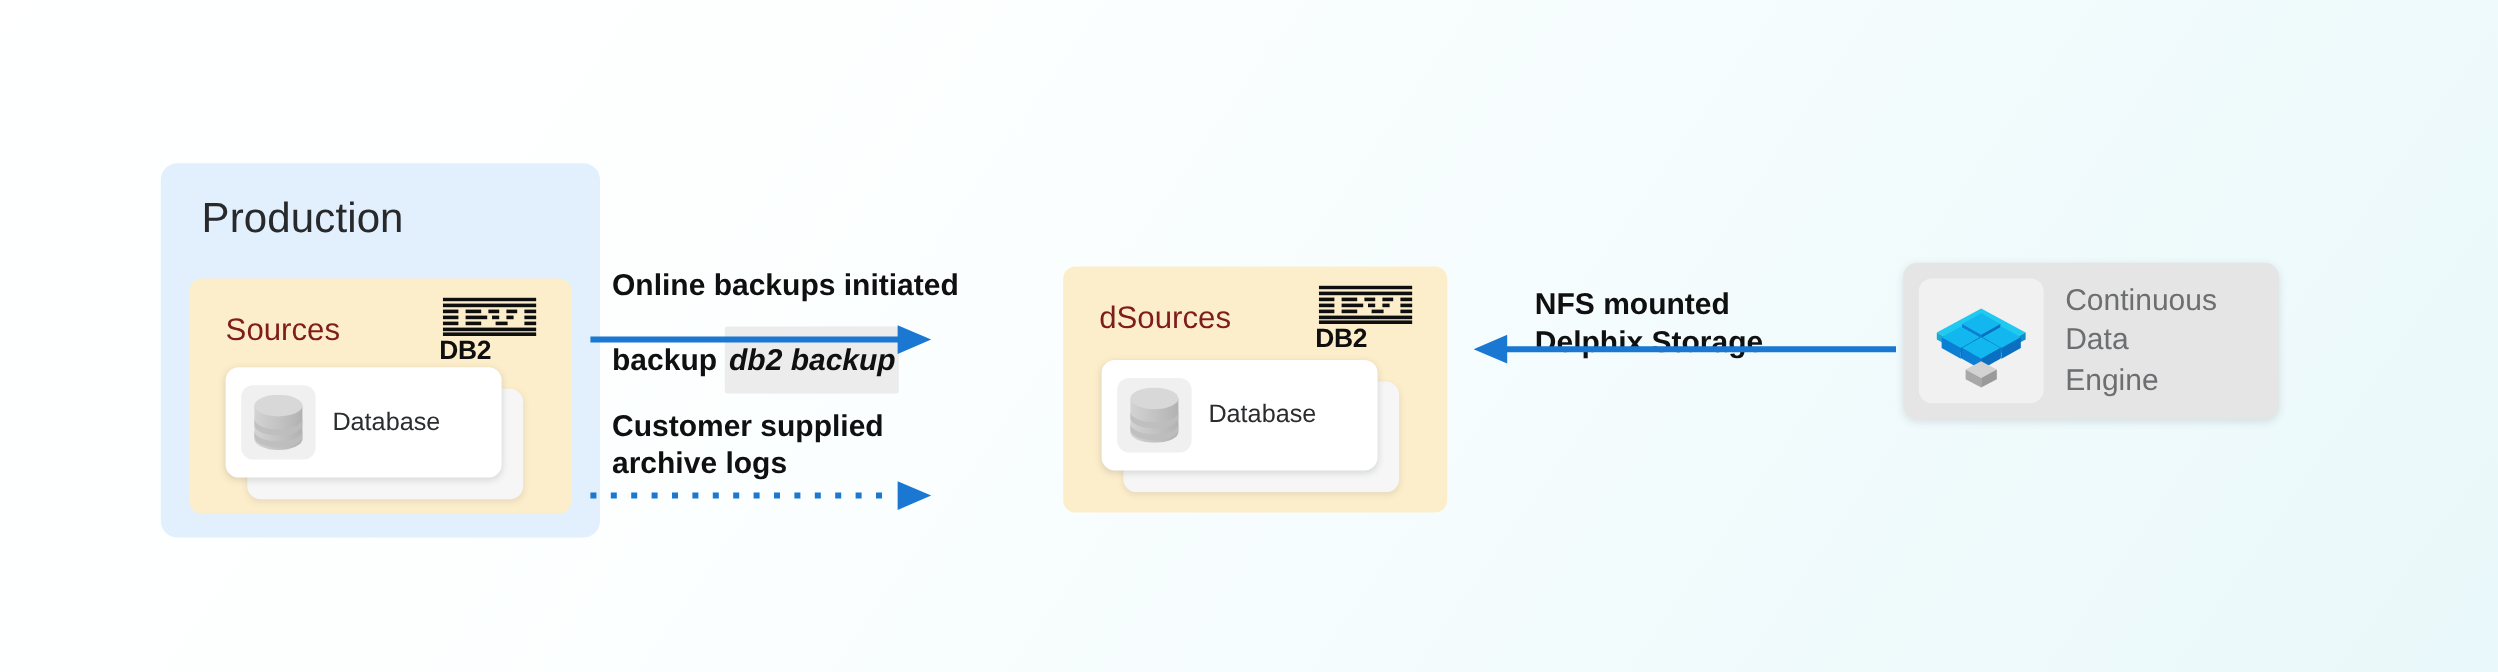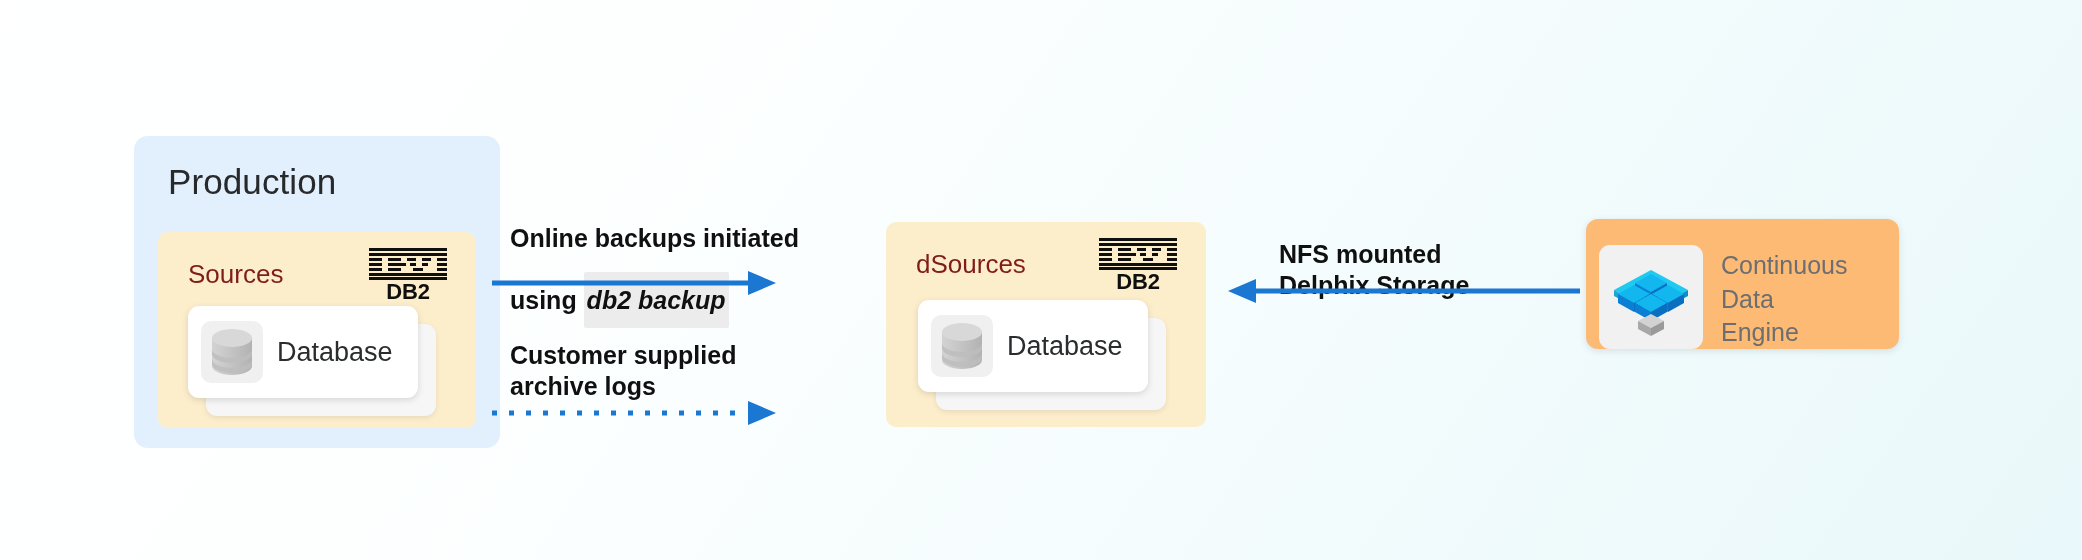--- a/index.html
+++ b/index.html
@@ -65,21 +65,20 @@
     color: #7f1d1d;
     white-space: nowrap;
   }
 
   
   .ibm-logo {
     position: absolute;
     right: 26px;
     top: 16px;
     width: 84px;
-    text-align: center;
   }
   .ibm-mark {
     display: block;
     width: 78px;
     height: 32px;
     margin: 0 auto;
   }
   .db2-word {
     display: block;
     font-size: 22px;
@@ -126,21 +125,21 @@
     background: #f0f0f0;
     border-radius: 10px;
     display: flex;
     align-items: center;
     justify-content: center;
     flex: none;
   }
   .db-icon-tile svg { display: block; }
   .card-title {
     margin-left: 14px;
-    font-size: 27px;
+    font-size: 21px;
     color: #2a2c2e;
     white-space: nowrap;
     text-align: center;
   }
 
   
   .conn-label {
     position: absolute;
     font-size: 25px;
     font-weight: bold;
@@ -171,25 +170,25 @@
   .arrow.archive-arrow { left: 492px;  top: 400px; }
   .arrow.nfs-arrow     { left: 1228px; top: 278px; }
 
   
   .engine-panel {
     position: absolute;
     left: 1586px;
     top: 219px;
     width: 313px;
     height: 130px;
-    background: #fdba74;
+    background: #e5e5e5;
     border-radius: 12px;
     box-shadow: 0 2px 7px rgba(40,50,60,0.13);
     display: flex;
-    align-items: flex-end;
+    align-items: center;
   }
   .engine-icon-tile {
     width: 104px;
     height: 104px;
     margin-left: 13px;
     background: #f1f1f1;
     border-radius: 11px;
     display: flex;
     align-items: center;
     justify-content: center;
@@ -312,21 +311,21 @@
             <path d="M1 30 A20 9 0 0 0 41 30 L41 35 A20 9 0 0 1 1 35 Z" fill="#bdbdbd" opacity="0.85"></path>
           </svg>
         </div>
         <div class="card-title">Database</div>
       </div>
     </div>
   </div>
 
   <div class="conn-label backup">
     <div>Online backups initiated</div>
-    <div><span>using </span><code class="cmd">db2 backup</code></div>
+    <div><span>backup </span><code class="cmd">db2 backup</code></div>
   </div>
   <div class="arrow backup-arrow">
     <svg width="284" height="26" viewBox="0 0 284 26">
       <line x1="0" y1="13" x2="258" y2="13" stroke="#1a77d2" stroke-width="5"></line>
       <polygon points="256,1 284,13 256,25" fill="#1a77d2"></polygon>
     </svg>
   </div>
 
   <div class="conn-label archive">Customer supplied
 archive logs</div>

